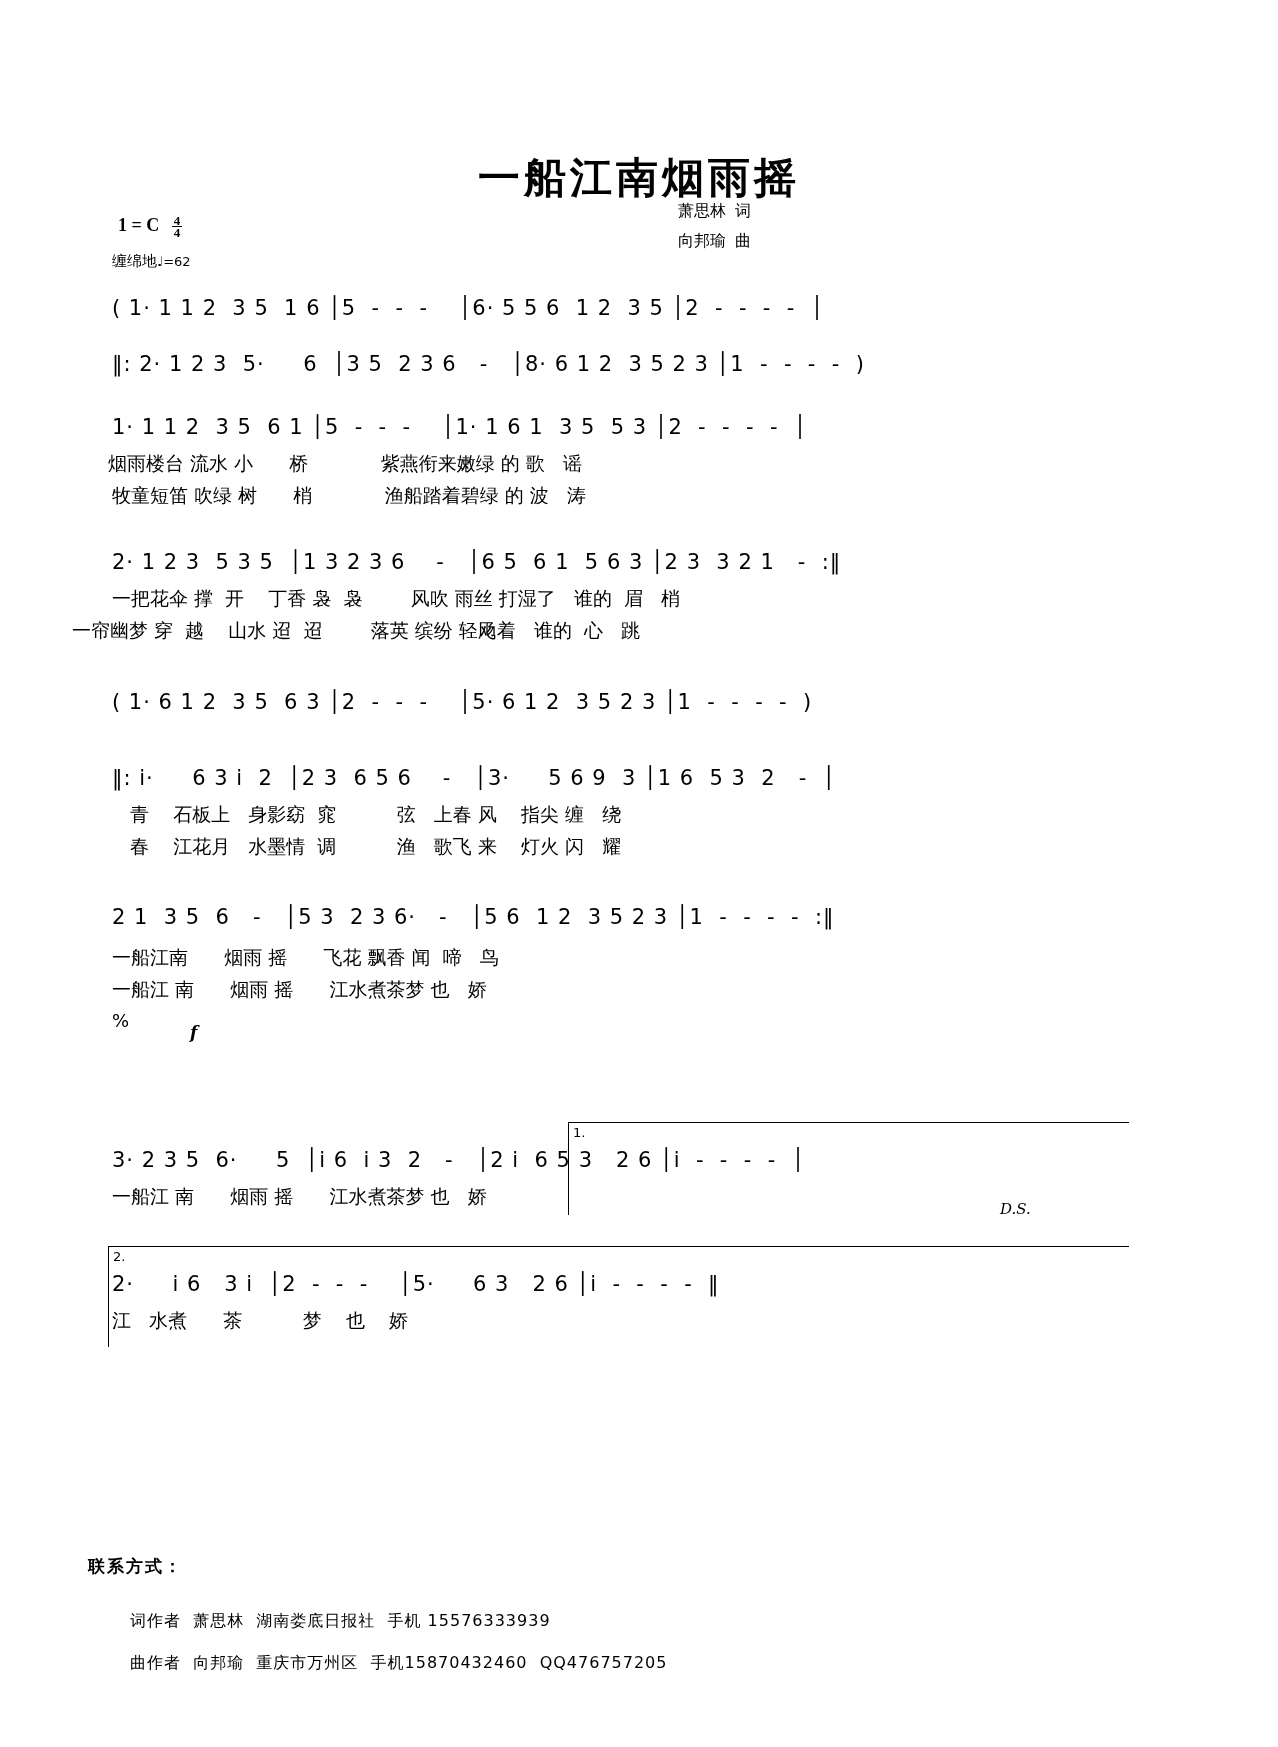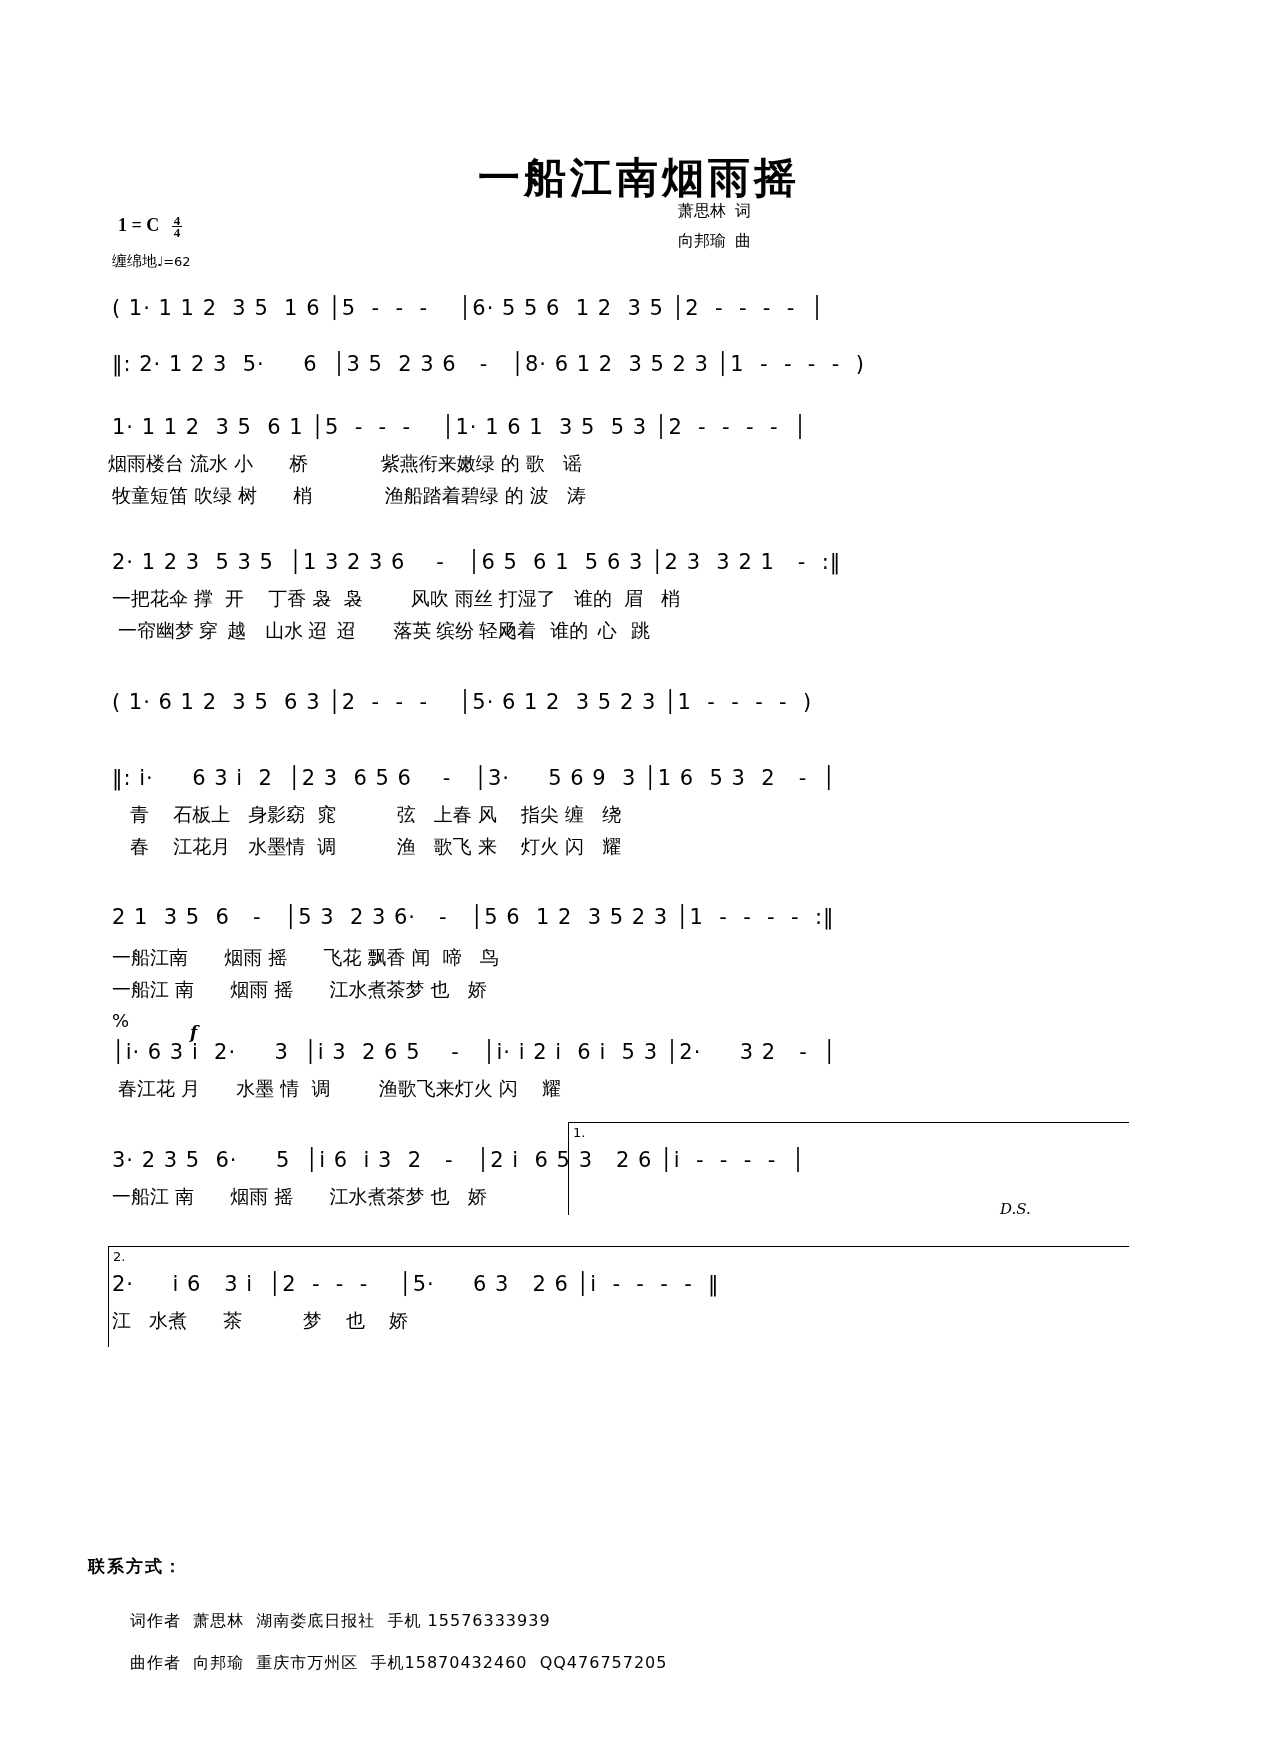--- a/index.html
+++ b/index.html
@@ -94,21 +94,21 @@
 
   <div class="row" style="top:415px;">
     <div class="notes" style="margin-left:112px;">1· 1 1 2  3 5  6 1 │5  -  -  -    │1· 1 6 1  3 5  5 3 │2  -  -  -  -  │</div>
     <div class="lyr" style="margin-left:108px;margin-top:12px;">烟雨楼台 流水 小      桥            紫燕衔来嫩绿 的 歌   谣</div>
     <div class="lyr lyr2" style="margin-left:112px;">牧童短笛 吹绿 树      梢            渔船踏着碧绿 的 波   涛</div>
   </div>
 
   <div class="row" style="top:550px;">
     <div class="notes" style="margin-left:112px;">2· 1 2 3  5 3 5  │1 3 2 3 6    -   │6 5  6 1  5 6 3 │2 3  3 2 1   -  :‖</div>
     <div class="lyr" style="margin-left:112px;margin-top:12px;">一把花伞 撑  开    丁香 袅  袅        风吹 雨丝 打湿了   谁的  眉   梢</div>
-    <div class="lyr lyr2" style="margin-left:118px;font-family:Liberation Serif, serif;">一帘幽梦 穿  越    山水 迢  迢        落英 缤纷 轻飏着   谁的  心   跳</div>
+    <div class="lyr lyr2" style="margin-left:72px;">一帘幽梦 穿  越    山水 迢  迢        落英 缤纷 轻飏着   谁的  心   跳</div>
   </div>
 
   <div class="row" style="top:690px;">
     <div class="notes" style="margin-left:112px;">( 1· 6 1 2  3 5  6 3 │2  -  -  -    │5· 6 1 2  3 5 2 3 │1  -  -  -  -  )</div>
   </div>
 
   <div class="row" style="top:766px;">
     <div class="notes" style="margin-left:112px;">‖: i·     6 3 i  2  │2 3  6 5 6    -   │3·     5 6 9  3 │1 6  5 3  2   -  │</div>
     <div class="lyr" style="margin-left:130px;margin-top:12px;">青    石板上   身影窈  窕          弦   上春 风    指尖 缠   绕</div>
     <div class="lyr lyr2" style="margin-left:130px;">春    江花月   水墨情  调          渔   歌飞 来    灯火 闪   耀</div>
@@ -116,24 +116,20 @@
 
   <div class="row" style="top:905px;">
     <div class="notes" style="margin-left:112px;">2 1  3 5  6   -   │5 3  2 3 6·   -   │5 6  1 2  3 5 2 3 │1  -  -  -  -  :‖</div>
     <div class="lyr" style="margin-left:112px;margin-top:16px;">一船江南      烟雨 摇      飞花 飘香 闻  啼   鸟</div>
     <div class="lyr lyr2" style="margin-left:112px;">一船江 南      烟雨 摇      江水煮茶梦 也   娇</div>
   </div>
 
   <div class="segno" style="left:112px;top:1010px;">%</div>
   <div class="dyn" style="left:190px;top:1022px;">f</div>
 
-  <div class="row" style="top:1040px;">
-    <div class="notes" style="margin-left:112px;">│i· 6 3 i  2·     3  │i 3  2 6 5    -   │i· i 2 i  6 i  5 3 │2·     3 2   -  │</div>
-    <div class="lyr" style="margin-left:118px;margin-top:12px;">春江花 月      水墨 情  调        渔歌飞来灯火 闪    耀</div>
-  </div>
 
   <div class="ending" style="left:568px;top:1122px;width:560px;height:92px;">
     <span>1.</span>
   </div>
 
   <div class="row" style="top:1148px;">
     <div class="notes" style="margin-left:112px;">3· 2 3 5  6·     5  │i 6  i 3  2   -   │2 i  6 5 3   2 6 │i  -  -  -  -  │</div>
     <div class="lyr" style="margin-left:112px;margin-top:12px;">一船江 南      烟雨 摇      江水煮茶梦 也   娇</div>
   </div>
   <div class="ds" style="left:1000px;top:1200px;">D.S.</div>

